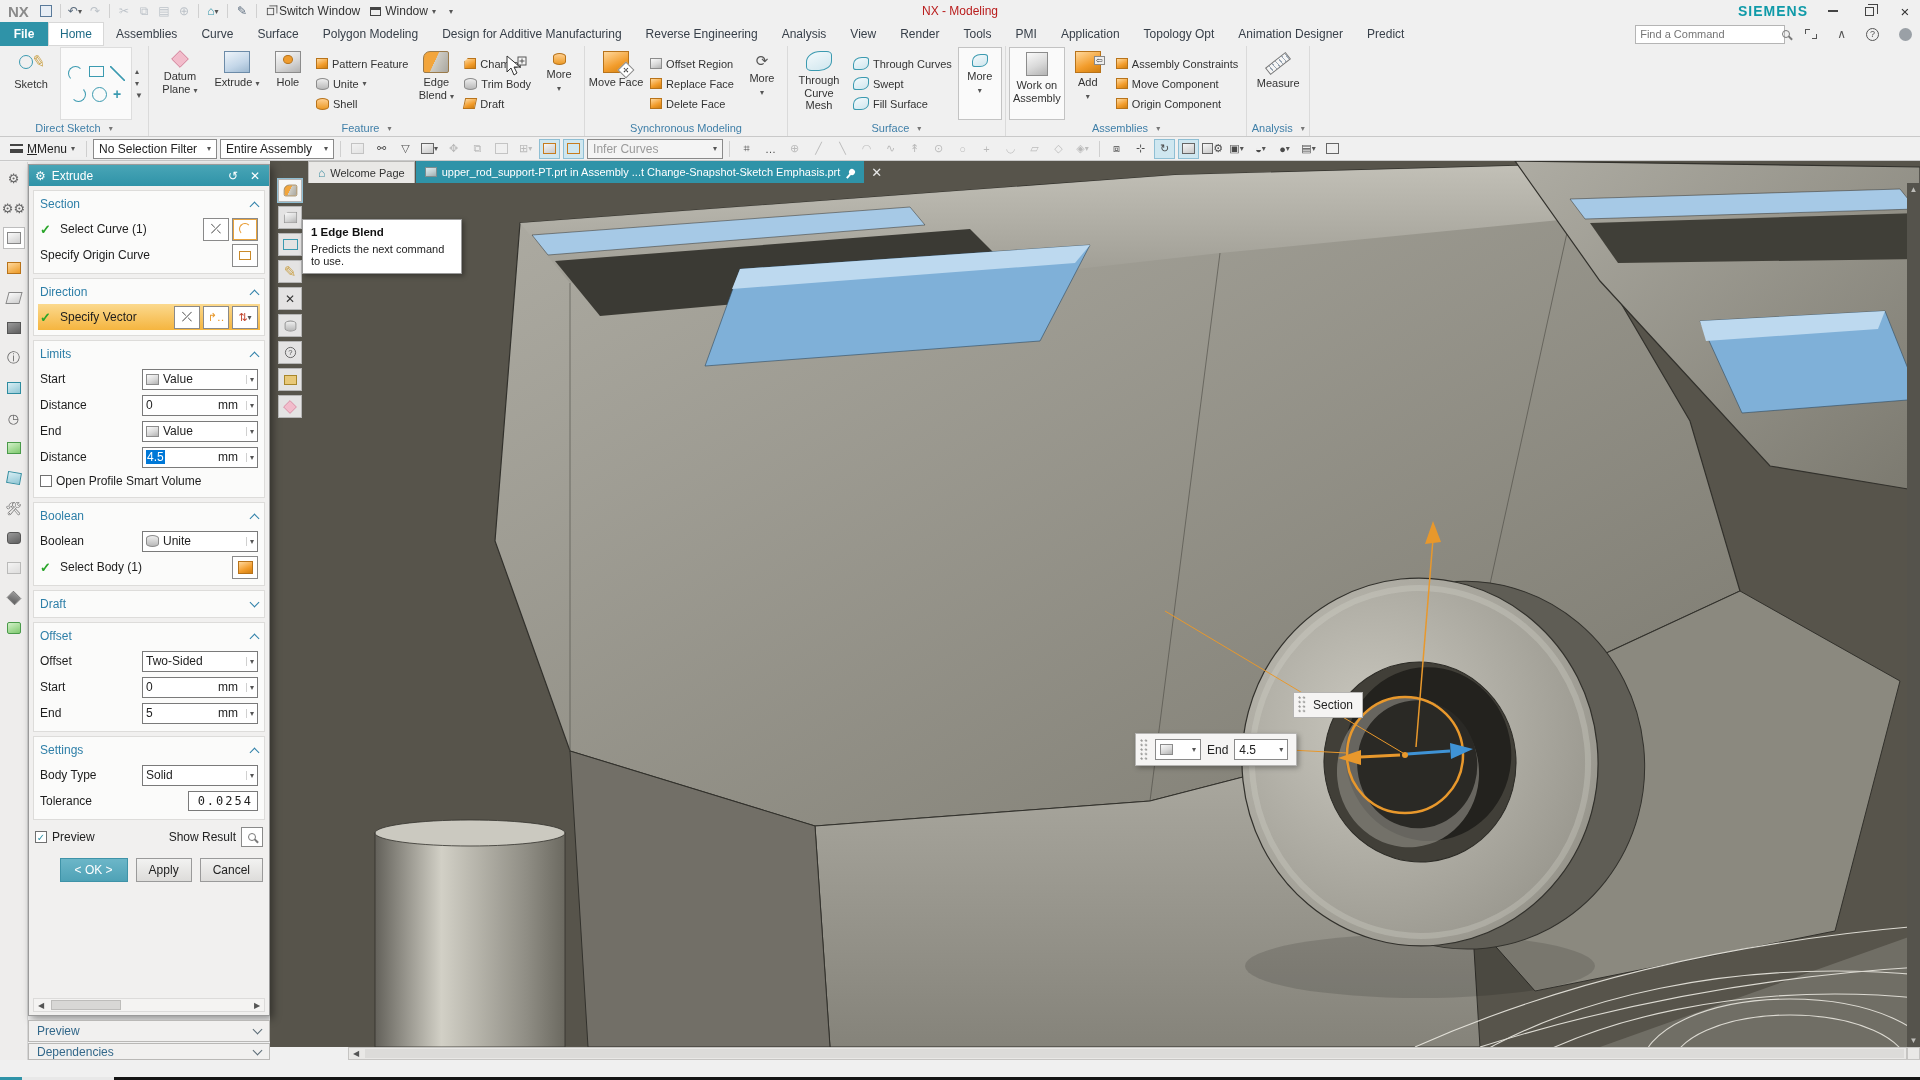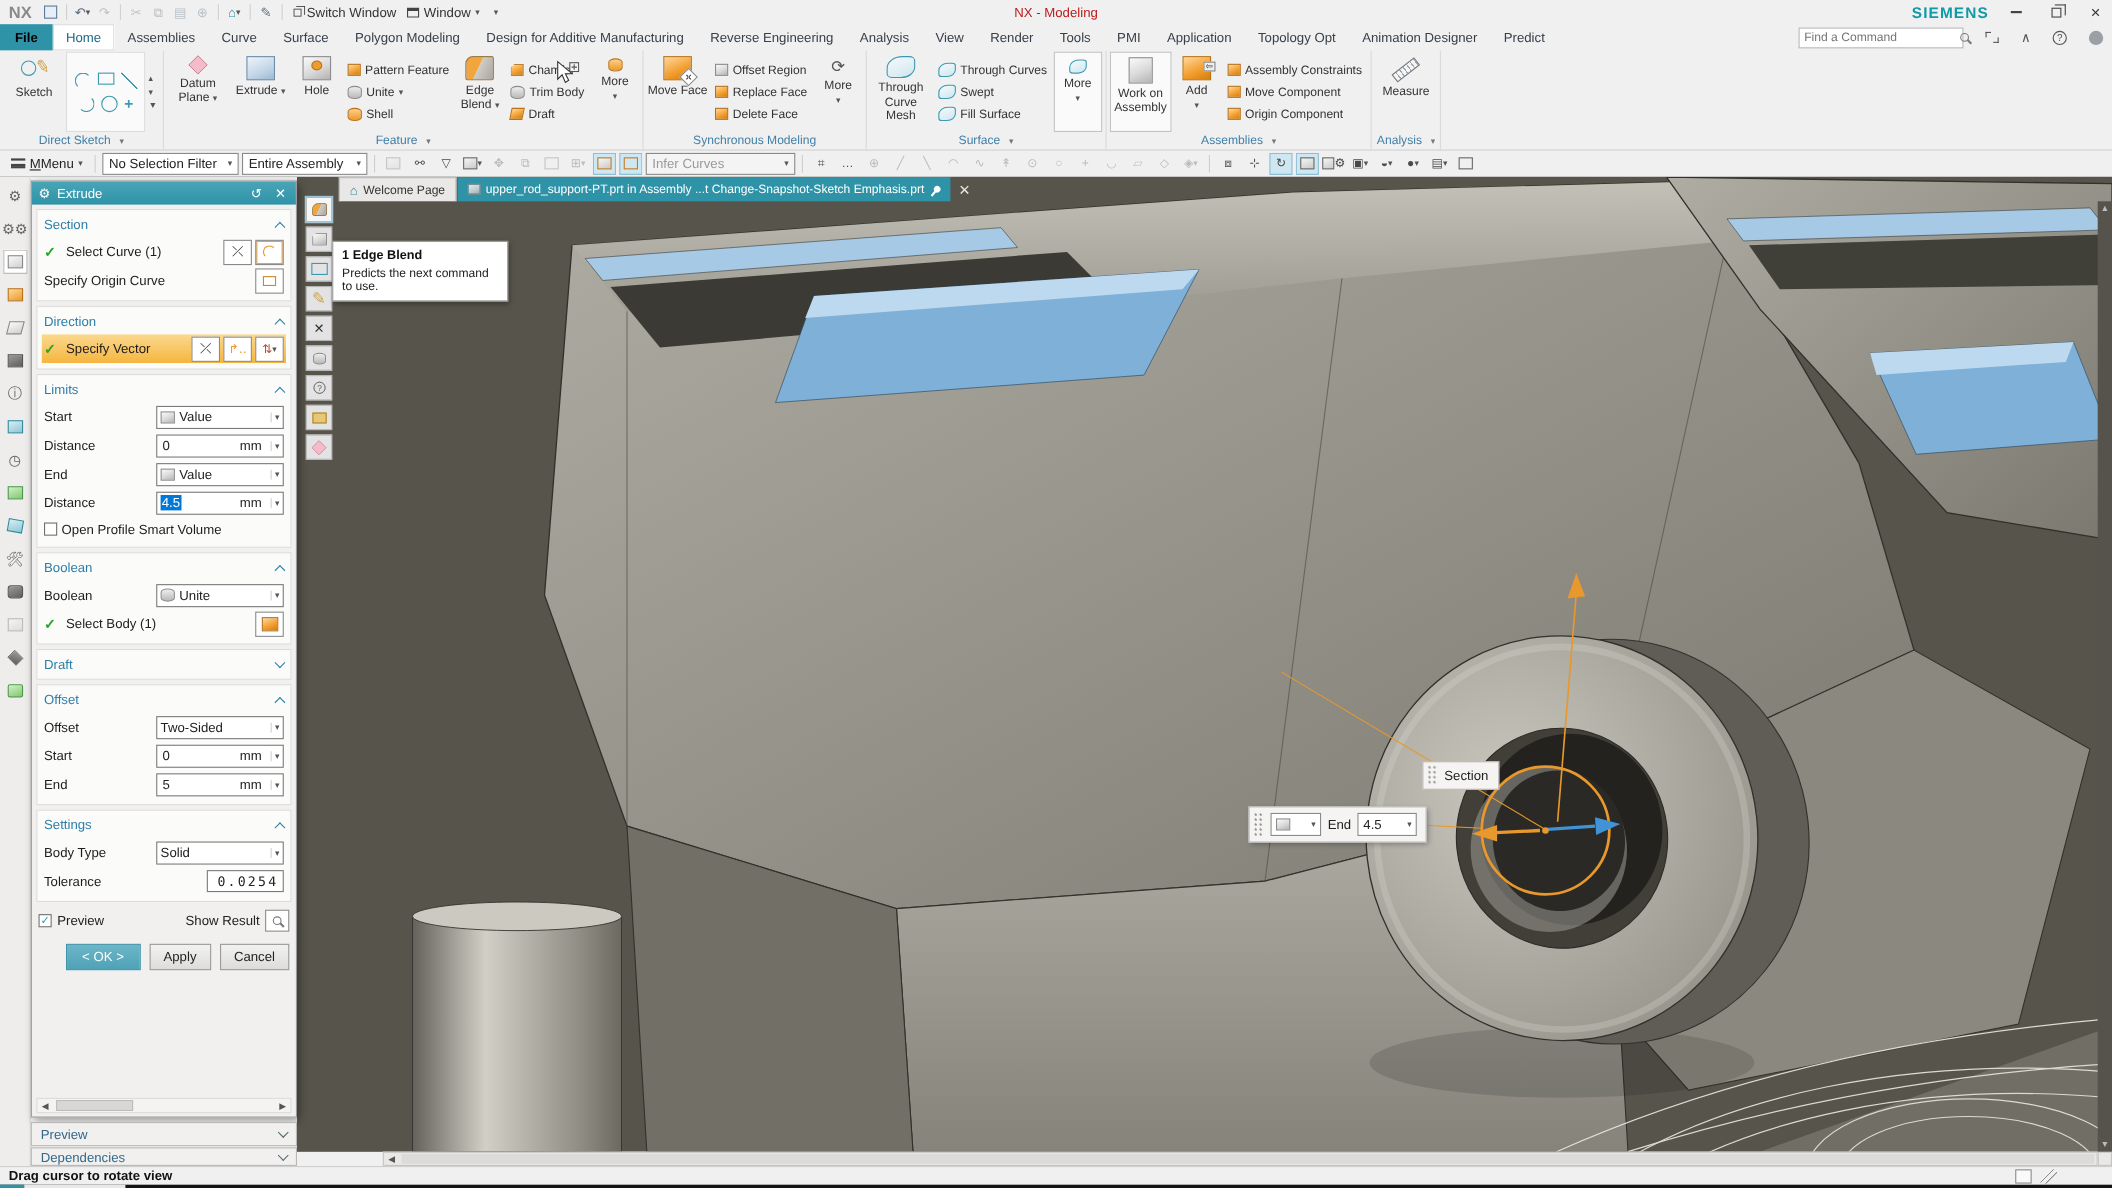--- a/index.html
+++ b/index.html
@@ -20,21 +20,21 @@
   .brand { color:#0f9aa8; font-weight:bold; font-size:14px; letter-spacing:1px; }
   .winbtn { width:22px; height:16px; display:flex; align-items:center; justify-content:center; color:#444; }
   .min-glyph { width:10px; height:2px; background:#444; }
   .restore-glyph { width:9px; height:9px; border:1.5px solid #444; position:relative; }
   .restore-glyph::before { content:''; position:absolute; top:-4px; left:2px; width:9px; height:9px; border:1.5px solid #444; border-bottom:none; border-left:none; }
   .close-glyph { font-size:15px; color:#333; line-height:1; }
 
   
   .rtabs { position:absolute; top:22px; left:0; right:0; height:24px; display:flex; align-items:stretch; background:#f0f0f0; }
   .rtab { display:flex; align-items:center; padding:0 12px; font-size:12px; color:#38404a; white-space:nowrap; }
-  .rtab.file { background:#2f93a8; color:#000000; min-width:48px; justify-content:center; font-weight:bold; }
+  .rtab.file { background:#2f93a8; color:#ffffff; min-width:48px; justify-content:center; font-weight:bold; }
   .rtab.active { background:#fff; color:#1d6a85; box-shadow:inset 0 0 0 1px #d8d8d8; }
   .rtabs-right { margin-left:auto; display:flex; align-items:center; gap:20px; padding-right:8px; }
   .find-box { width:150px; height:19px; border:1px solid #b5b5b5; background:#fff; display:flex; align-items:center; padding:0 4px; }
   .find-box input { border:none; outline:none; flex:1; font-size:11px; color:#999; font-family:"Liberation Sans",sans-serif; background:transparent; }
   .mag { width:8px; height:8px; border:1.5px solid #7a7a7a; border-radius:50%; position:relative; flex:none; }
   .mag::after { content:''; position:absolute; width:5px; height:1.5px; background:#7a7a7a; transform:rotate(45deg); right:-4px; bottom:-1px; }
   .miniglyph { color:#555; font-size:12px; }
   .fullscreen-glyph { width:12px; height:10px; position:relative; }
   .fullscreen-glyph::before,.fullscreen-glyph::after { content:''; position:absolute; width:4px; height:4px; border:1.5px solid #555; }
   .fullscreen-glyph::before { top:0; left:0; border-right:none; border-bottom:none; }
@@ -109,21 +109,21 @@
   .dlg-header { height:21px; background:linear-gradient(#49a5b6,#2f93a8); color:#fff; display:flex; align-items:center; gap:6px; padding:0 6px; font-size:12px; flex:none; }
   .dlg-hbtn { margin-left:0; color:#fff; font-size:12px; width:16px; text-align:center; }
   .dlg-body { flex:1; display:flex; flex-direction:column; gap:4px; padding:4px 4px 3px; overflow:hidden; }
   .gbox { background:#fbfbfa; border:1px solid #dddcda; padding:1px 6px 5px; }
   .gbox.flat { padding-bottom:1px; }
   .gbox-h { height:24px; display:flex; align-items:center; justify-content:space-between; color:#2e7fa8; font-size:12px; }
   .chev { width:7px; height:7px; border-left:1.6px solid #2e7fa8; border-top:1.6px solid #2e7fa8; transform:rotate(45deg); margin-top:4px; }
   .chev.down { transform:rotate(225deg); margin-top:-3px; }
   .drow { height:26px; display:flex; align-items:center; gap:4px; }
   .dlabel { flex:1; color:#1d1d1d; }
-  .dcombo { width:116px; height:21px; background:#fff; border:1px solid #7a7a7a; display:flex; align-items:center; gap:4px; padding:0 3px; font-size:12px;text-align:center; }
+  .dcombo { width:116px; height:21px; background:#fff; border:1px solid #7a7a7a; display:flex; align-items:center; gap:4px; padding:0 3px; font-size:12px; }
   .dcombo .unit { margin-left:auto; }
   .dcombo .dd { padding-left:3px; border-left:1px solid #d0d0d0; margin-left:4px; }
   .dcombo .val { min-width:10px; }
   .val.sel { background:#0078d7; color:#fff; padding:0 1px; }
   .check { color:#2aa52a; font-size:13px; font-weight:bold; flex:none; width:16px; }
   .selbtns { display:flex; gap:3px; margin-left:auto; }
   .sqbtn { width:26px; height:23px; background:#fff; border:1px solid #8a8a8a; display:flex; align-items:center; justify-content:center; font-size:12px; color:#444; }
   .sqbtn.hl { box-shadow:inset 0 0 0 1px #e8a33d; }
   .hl-orange { background:linear-gradient(#fbd98e,#f5b53f); margin:0 -2px; padding:0 2px; }
   .flipx { font-size:13px; color:#333; }
@@ -957,27 +957,20 @@
     <span>Dependencies</span>
       <span class="chev down"></span>
   </div>
 
   <div class="hscroll">
     <span class="a">◀</span>
     <span class="track"></span>
   </div>
   <div class="corner"></div>
 
-  <div class="statusbar">
-    <span class="status-msg">Drag cursor to rotate view</span>
-    <span class="status-icons">
-      <span class="st-ic"></span>
-      <span class="st-ic grip"></span>
-    </span>
-  </div>
   <div class="taskbar">
       <span class="tz"></span>
       <span class="lz"></span>
     </div>
 
   <svg class="cursor" style="left:505px;top:55px" width="22" height="24">
     <polygon points="2,1 2,17 6,13 9,20 12,18 9,12 15,12" fill="#fff" stroke="#333" stroke-width="1"></polygon>
     <rect x="13" y="2" width="8" height="8" fill="#f5f5f5" stroke="#555"></rect>
     <line x1="17" y1="3.5" x2="17" y2="8.5" stroke="#555"></line>
     <line x1="14.5" y1="6" x2="19.5" y2="6" stroke="#555"></line>

